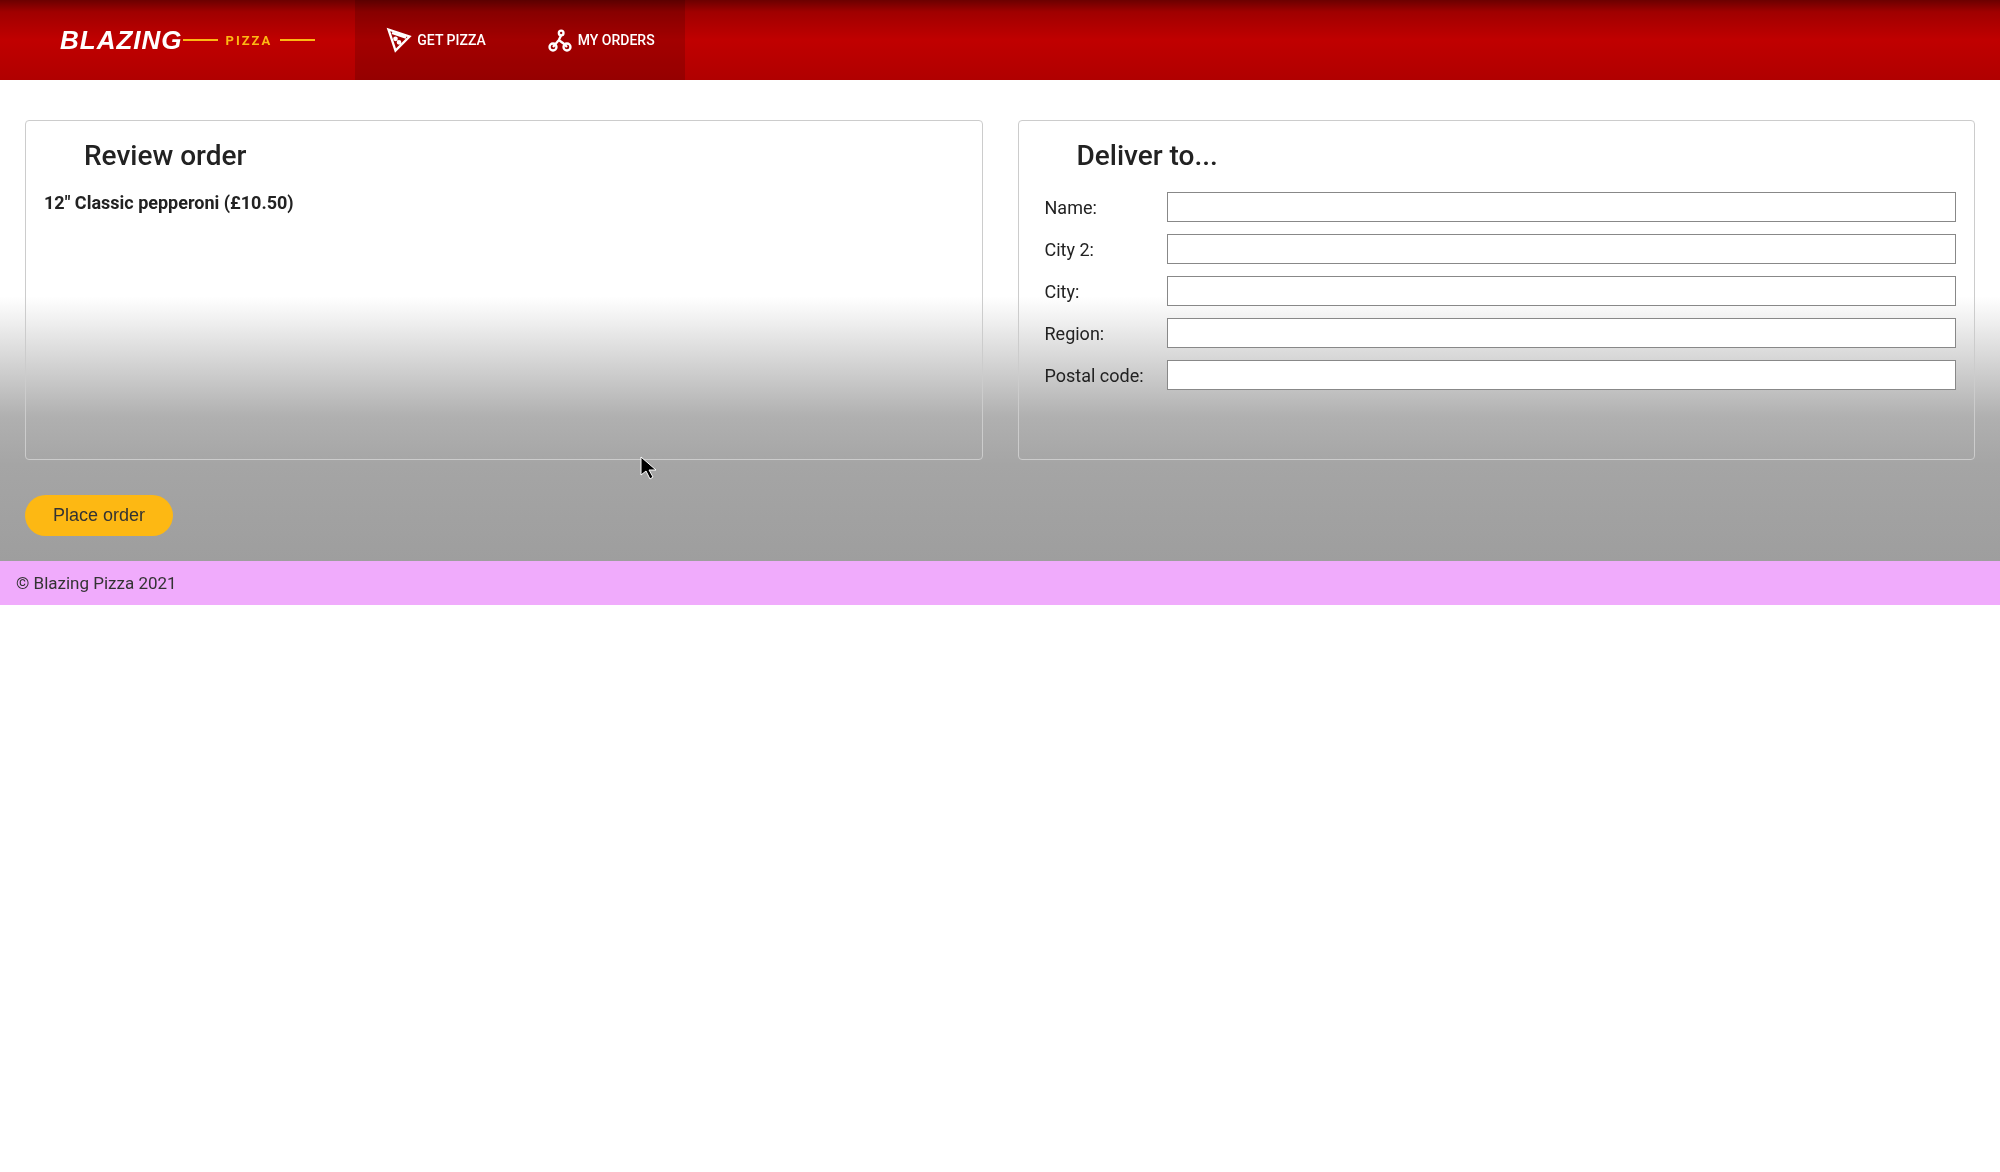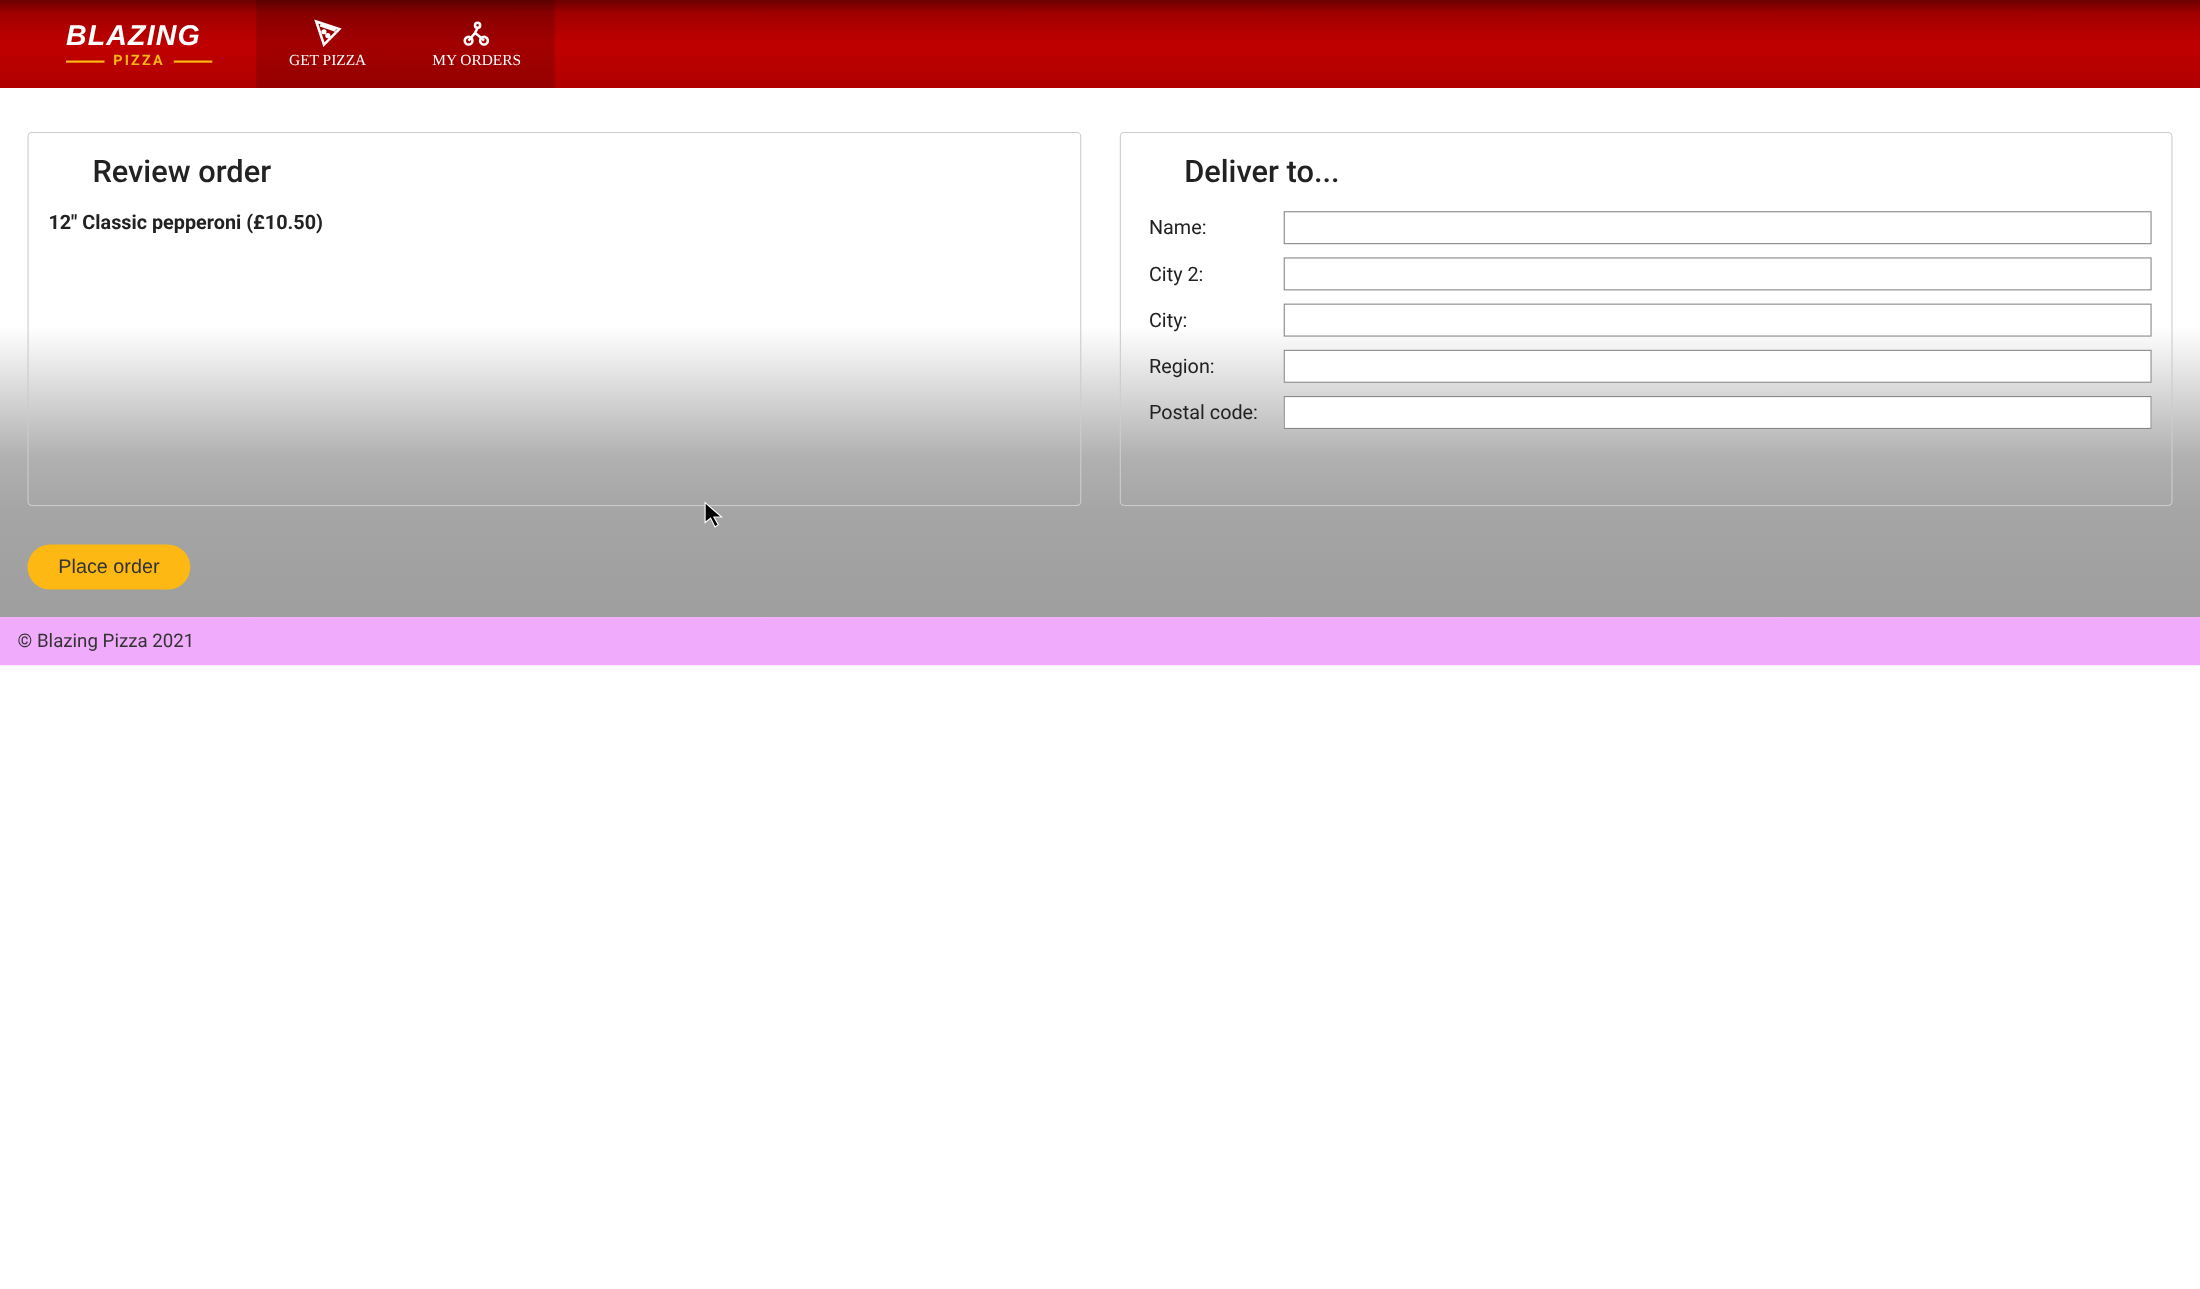--- a/index.html
+++ b/index.html
@@ -16,22 +16,22 @@
     .header {
       background: linear-gradient(to bottom, #6b0000 0%, #a00000 15%, #c00000 50%, #b00000 100%);
       height: 80px;
       display: flex;
       align-items: center;
       padding: 0;
     }
     
     .logo {
       display: flex;
-      flex-direction: column;
-      align-items: flex-start;
+      flex-direction: row;
+      align-items: center;
       justify-content: center;
       padding: 0 40px;
       margin-left: 20px;
     }
     
     .logo-main {
       color: #fff;
       font-size: 26px;
       font-weight: 900;
       letter-spacing: 1px;
@@ -57,31 +57,30 @@
       background: #fdb813;
     }
     
     .nav {
       display: flex;
       height: 100%;
     }
     
     .nav-item {
       display: flex;
-      flex-direction: column;
-      align-items: center;
-      justify-content: center;
+      flex-direction: row;
+      align-items: center;
+      justify-content: space-between;
       padding: 0 30px;
       color: #fff;
       text-decoration: none;
       background: rgba(0,0,0,0.15);
       height: 100%;
       gap: 4px;
       cursor: pointer;
-      font-family: Liberation Serif, serif;
     }
     
     .nav-item svg {
       width: 28px;
       height: 28px;
       fill: none;
       stroke: #fff;
       stroke-width: 2;
     }
     

